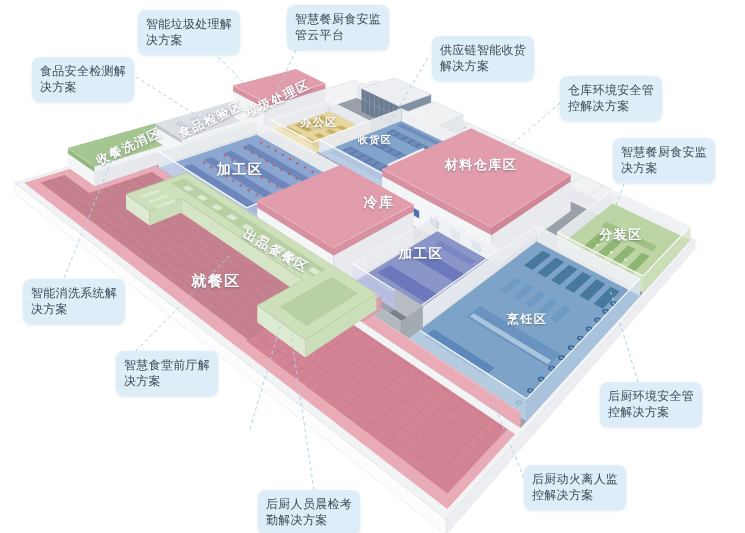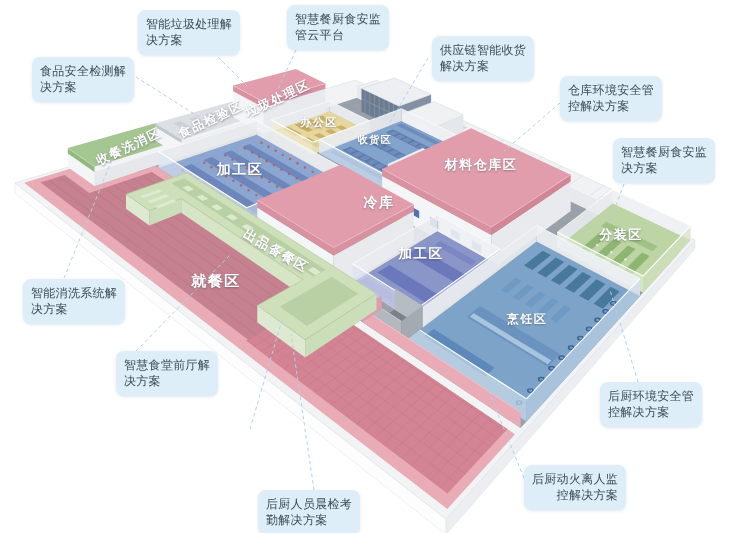--- a/index.html
+++ b/index.html
@@ -504,15 +504,15 @@
     <div class="callout" style="left:613px;top:138px;">智慧餐厨食安监
 决方案</div>
     <div class="callout" style="left:23px;top:279px;">智能消洗系统解
 决方案</div>
     <div class="callout" style="left:88px;top:351px;margin-left:28px;">智慧食堂前厅解
 决方案</div>
     <div class="callout" style="left:258px;top:490px;">后厨人员晨检考
 勤解决方案</div>
     <div class="callout" style="left:600px;top:382px;">后厨环境安全管
 控解决方案</div>
-    <div class="callout" style="left:524px;top:465px;text-align:right;">后厨动火离人监
+    <div class="callout" style="left:524px;top:465px;">后厨动火离人监
 控解决方案</div>
 </div>
 
 </body></html>

